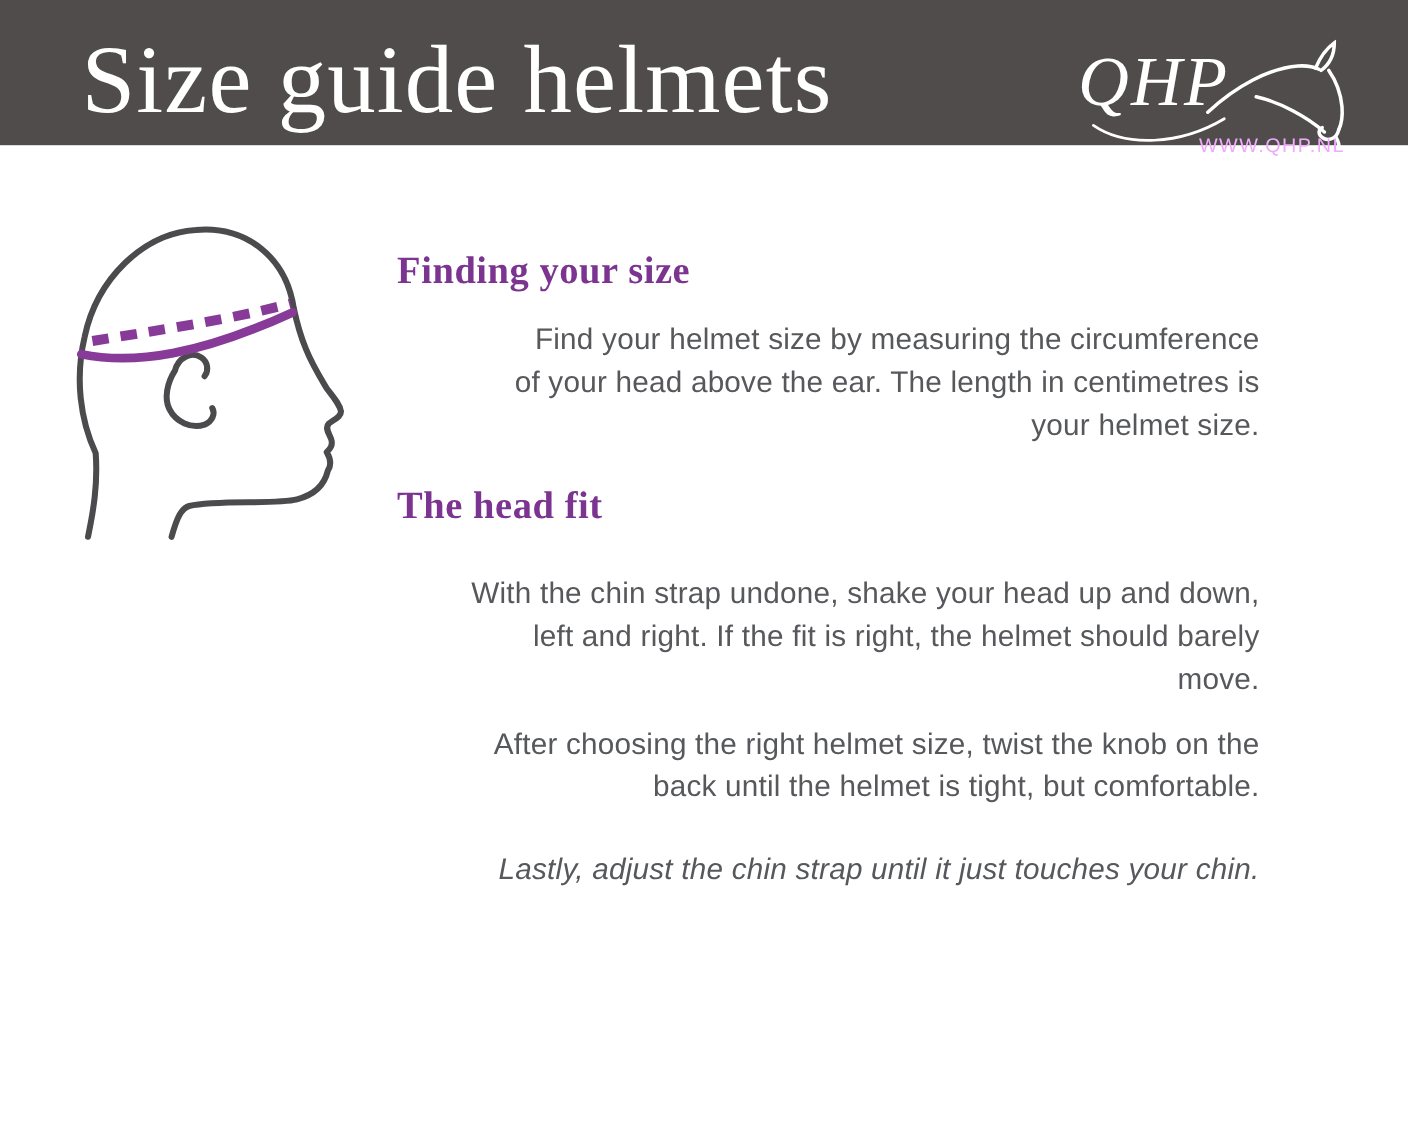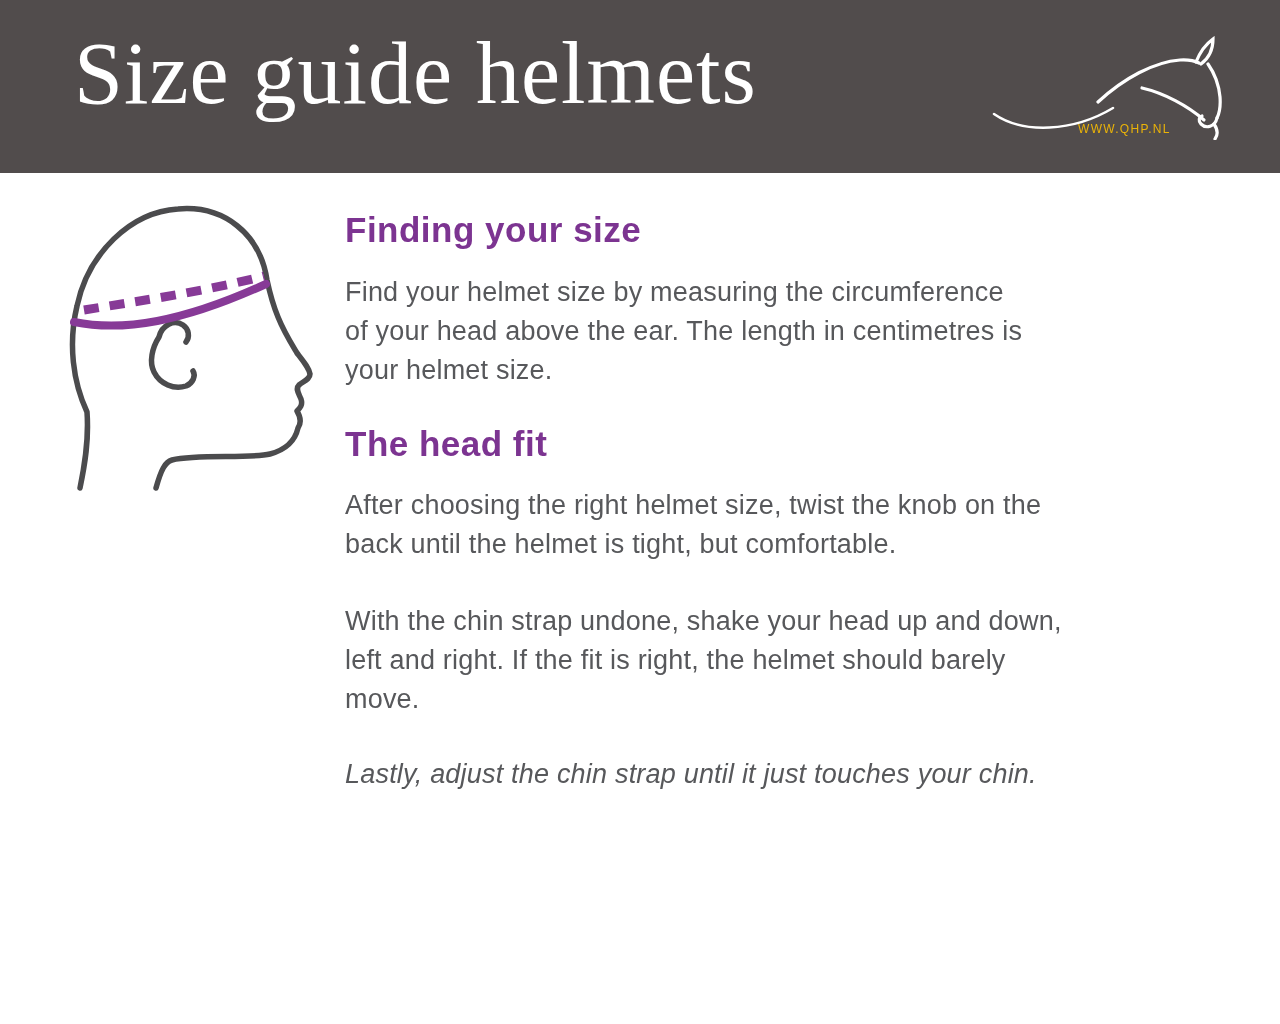--- a/index.html
+++ b/index.html
@@ -2,74 +2,75 @@
 <html><head>
 <meta charset="utf-8">
 <style>
   html,body { margin:0; padding:0; background:#ffffff; }
   .page {
     position:relative; width:1280px; height:1024px; overflow:hidden;
     background:#ffffff; font-family:"Liberation Sans", sans-serif;
   }
   
   .header {
-    position:absolute; left:0; top:0; width:1280px; height:173px;
+    position:absolute; left:0; top:0; width:1280px; height:132px;
     background:#514c4c;
   }
   .page-title {
     position:absolute; left:74px; top:26px;
     font-family:"Liberation Serif", serif;
     font-size:88px; line-height:1.1; font-weight:400;
     color:#ffffff; letter-spacing:1px; white-space:nowrap;
   }
   .logo {
     position:absolute; left:978px; top:36px; width:244px; height:104px;
   }
   .logo-text {
     position:absolute; left:2px; top:0px;
     font-family:"Liberation Serif", serif; font-style:italic;
     font-size:64px; line-height:76px; color:#ffffff; letter-spacing:2px;
   }
   .logo-horse { position:absolute; left:118px; top:0; }
   .logo-swash { position:absolute; left:0; top:0; }
   .logo-site {
-    position:absolute; left:100px; top:86px;
-    font-size:12px; color:#eab308; letter-spacing:1.3px; white-space:nowrap;
+    position:absolute; left:112px; top:86px;
+    font-size:18px; color:#f0abfc; letter-spacing:1.3px; white-space:nowrap;
   }
   
   .figure { position:absolute; left:68px; top:202px; width:250px; height:300px; }
   
   .content { position:absolute; left:345px; top:208px; width:800px; }
   .section-heading {
-    margin:0; font-size:35px; line-height:44px; font-weight:700;
-    color:#7c3491; letter-spacing:0.5px;
+    margin:16px; font-size:35px; line-height:44px; font-weight:700;
+    color:#7c3491; letter-spacing:0.5px;font-family:Liberation Serif, serif;
   }
   .body-par {
     margin:0; font-size:27px; line-height:39px; font-weight:400;
-    color:#57585b; white-space:pre-line; letter-spacing:0.2px;
+    color:#57585b; white-space:pre-line; letter-spacing:0.2px;text-align:right;
   }
   .m-p1 { margin-top:21px; }
   .m-h2 { margin-top:32px; }
   .m-p2 { margin-top:20px; }
   .m-p3 { margin-top:38px; }
   .m-p4 { margin-top:36px;font-style:italic; }
 </style>
 </head>
 <body>
 
 <div class="page">
 
   <div class="header">
     <div class="page-title">Size guide helmets</div>
 
     <div class="logo">
 
       <svg class="logo-swash" width="150" height="104" viewBox="0 0 150 104">
         <path d="M 16 78 C 45 98, 95 96, 135 72" fill="none" stroke="#ffffff" stroke-width="2.5" stroke-linecap="round"></path>
       </svg>
+      <span class="logo-text">QHP</span>
 
       <svg class="logo-horse" width="126" height="104" viewBox="0 0 126 104">
         <g fill="none" stroke="#ffffff" stroke-width="3.2" stroke-linecap="round">
 
           <path d="M 2 66 C 28 42, 58 26, 84 24 C 92 23.5, 98 24.5, 103 27"></path>
 
           <path d="M 100 26 C 104 16, 110 8, 117 3 C 117 13, 113 22, 105 28"></path>
 
           <path d="M 112 28 C 119 38, 123 50, 124 61 C 124.6 69, 124 76, 121 82"></path>
 
@@ -114,21 +115,21 @@
     <path d="M 16 108 C 70 99, 135 90, 196 74" fill="none" stroke="#873a97" stroke-width="9" stroke-dasharray="15 11"></path>
   </svg>
 
   <div class="content">
     <h2 class="section-heading">Finding your size</h2>
     <p class="body-par m-p1">Find your helmet size by measuring the circumference
 of your head above the ear. The length in centimetres is
 your helmet size.</p>
 
     <h2 class="section-heading m-h2">The head fit</h2>
-    <p class="body-par m-p2">After choosing the right helmet size, twist the knob on the
-back until the helmet is tight, but comfortable.</p>
     <p class="body-par m-p3">With the chin strap undone, shake your head up and down,
 left and right. If the fit is right, the helmet should barely
 move.</p>
+    <p class="body-par m-p2">After choosing the right helmet size, twist the knob on the
+back until the helmet is tight, but comfortable.</p>
     <p class="body-par m-p4">Lastly, adjust the chin strap until it just touches your chin.</p>
   </div>
 
 </div>
 
 </body></html>

